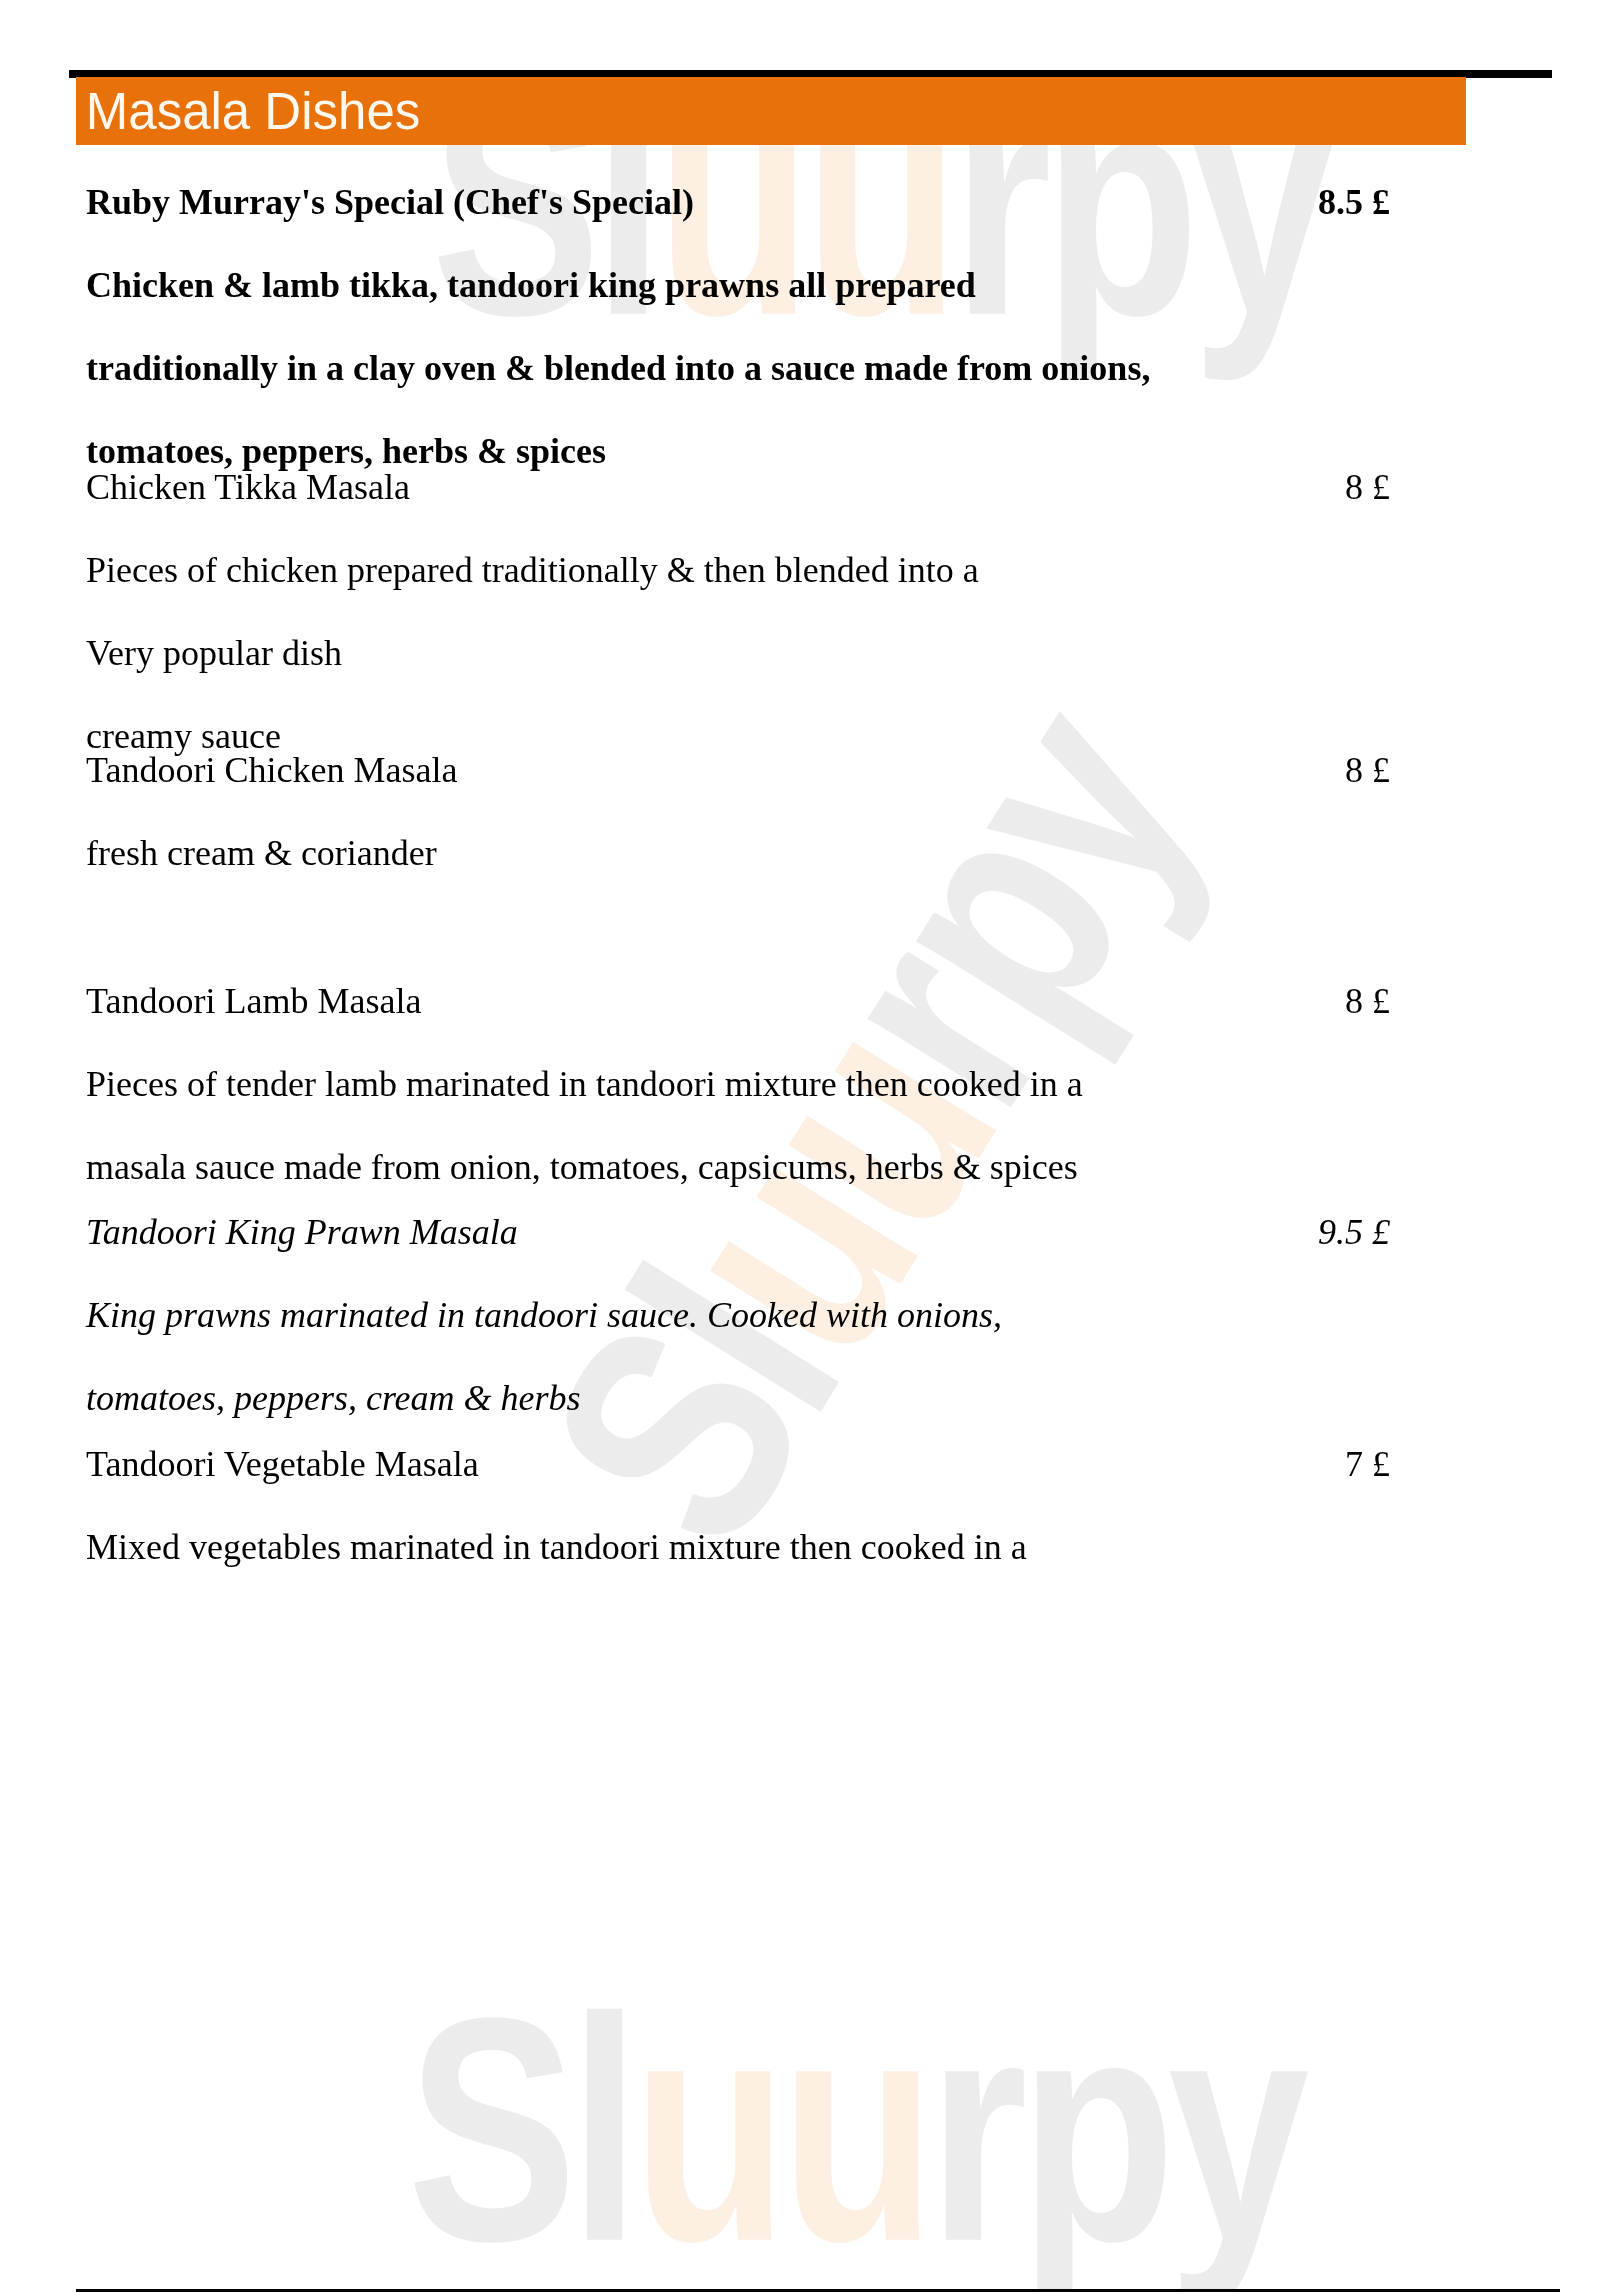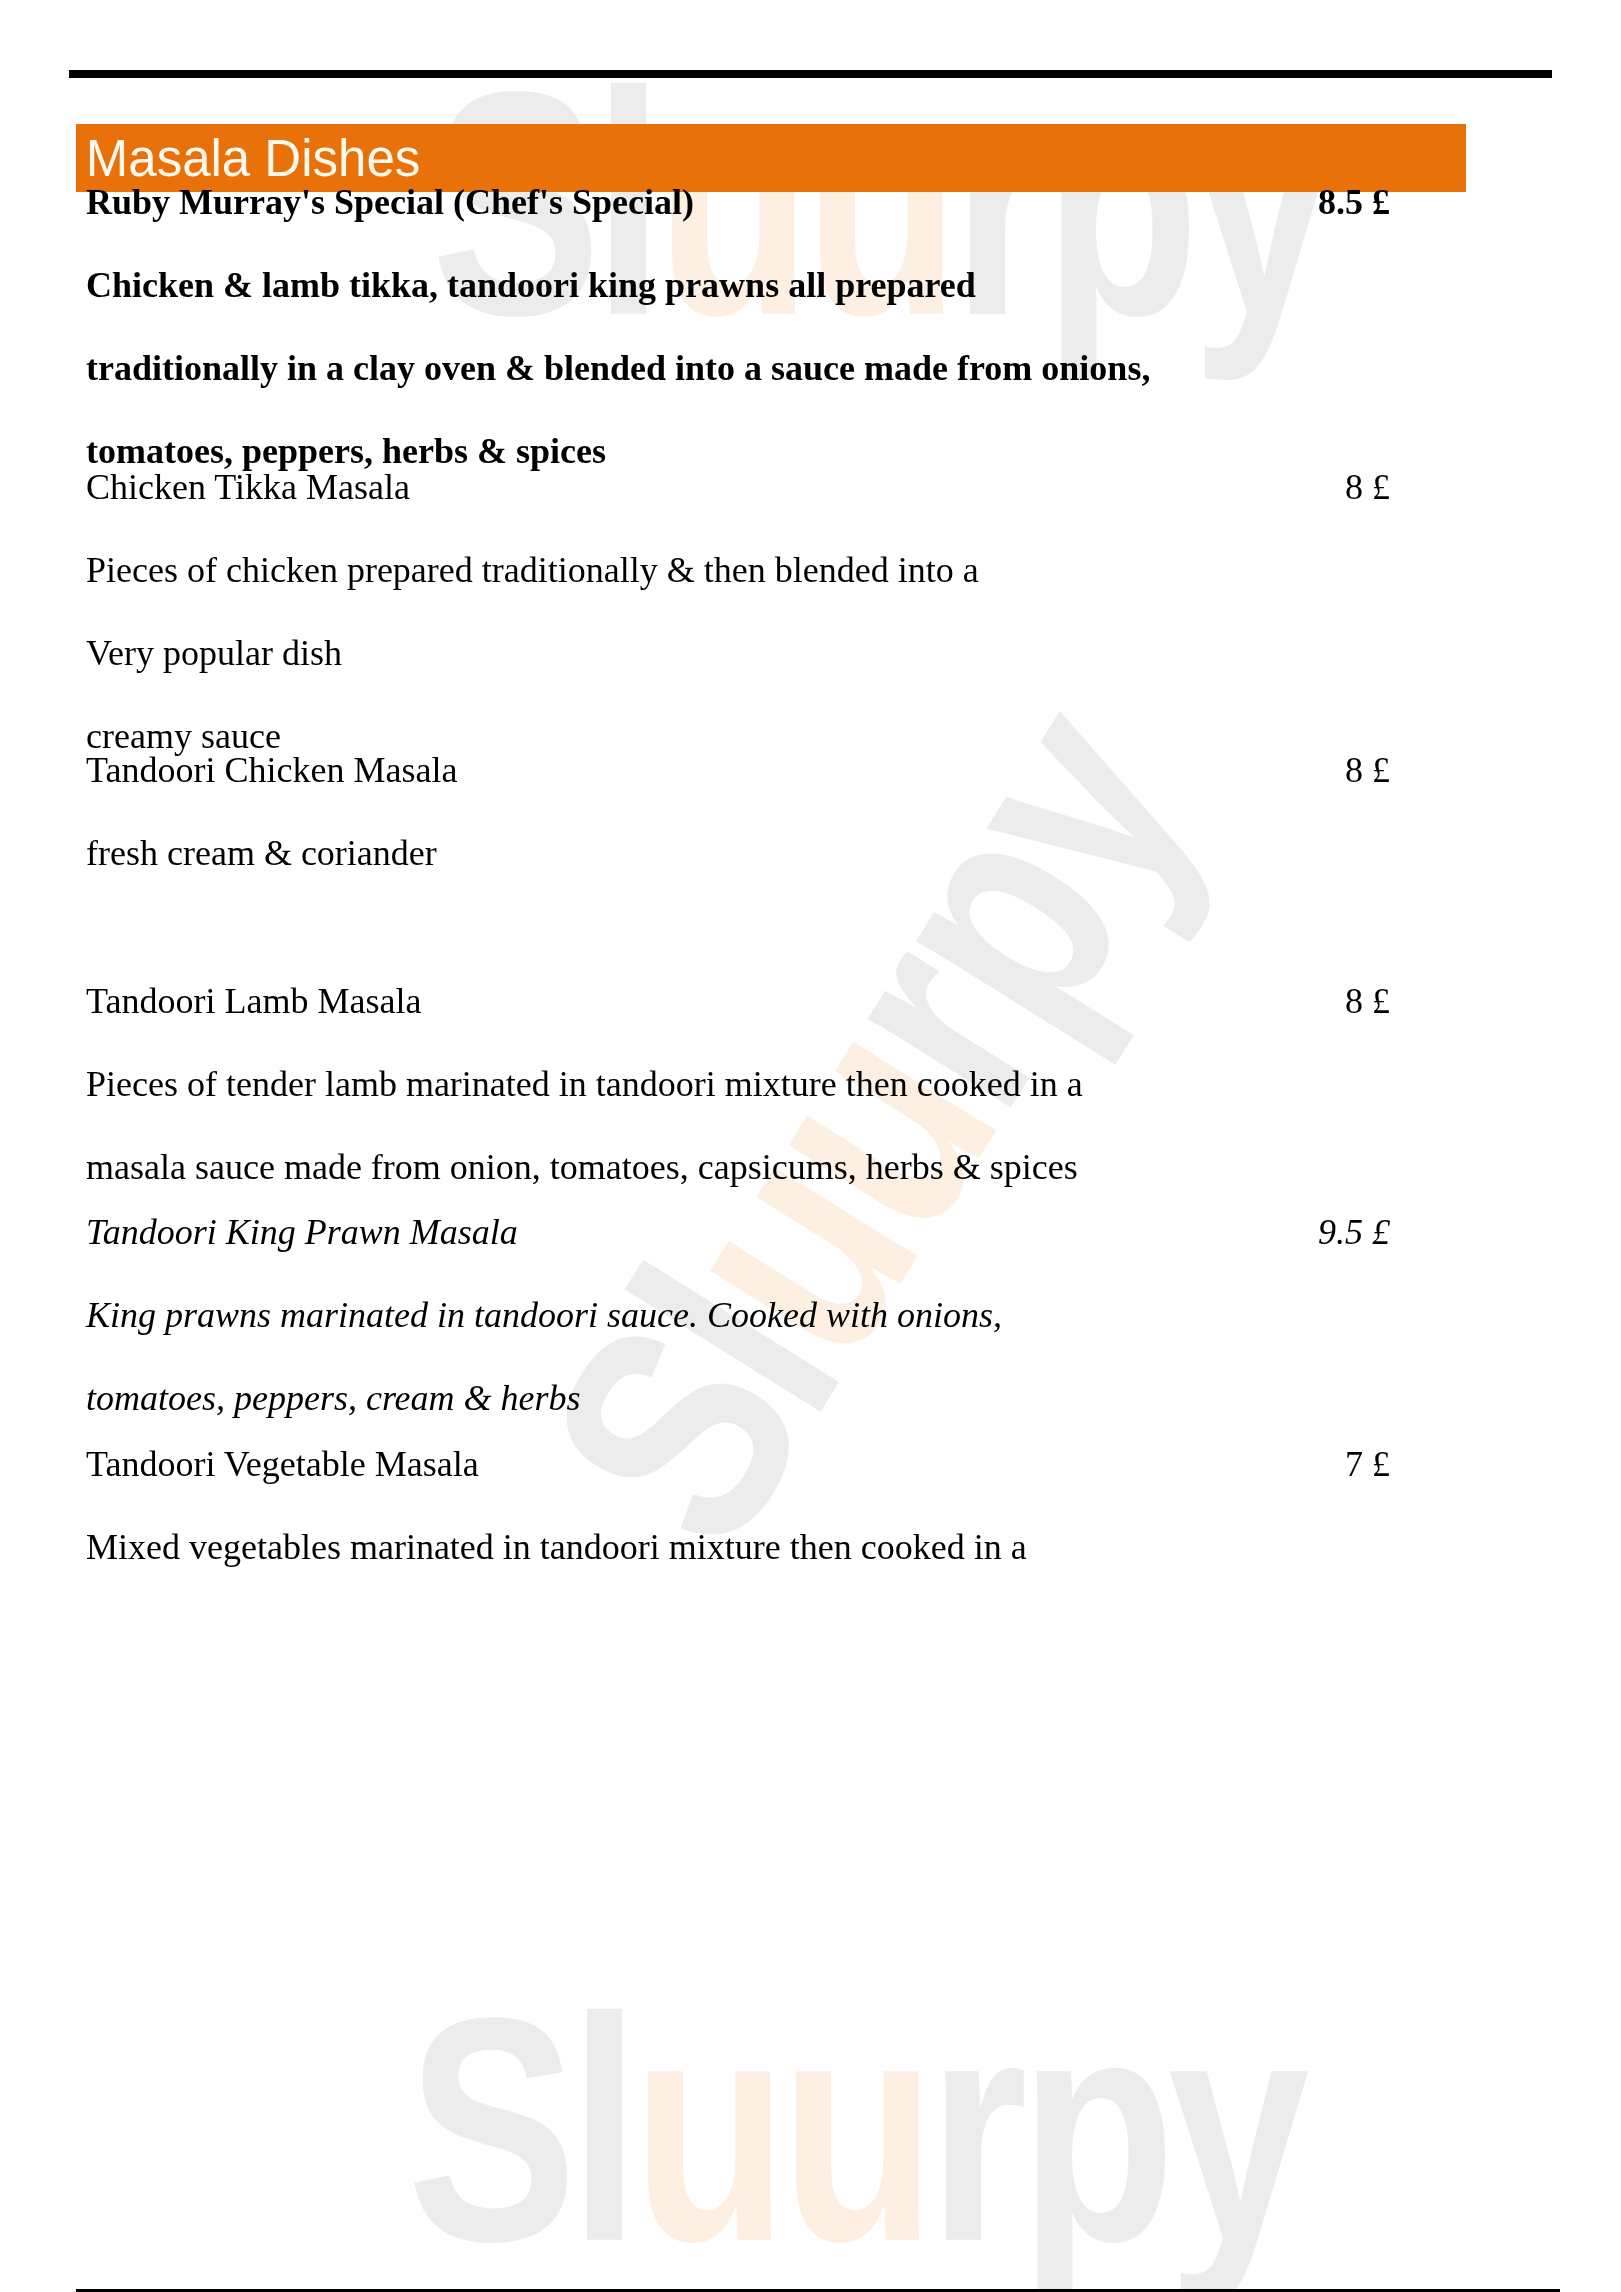--- a/index.html
+++ b/index.html
@@ -4,21 +4,21 @@
 <style>
   html, body { margin:0; padding:0; background:#ffffff; }
   body { width:1621px; height:2293px; position:relative; overflow:hidden; font-family:"Liberation Serif", serif; color:#000; }
   .watermark { position:absolute; font-family:"Liberation Sans", sans-serif; font-weight:bold; white-space:nowrap; pointer-events:none; z-index:0; }
   .watermark .g { color:#ececec; }
   .watermark .o { color:#fdf0e3; }
   .wm-top { left:431px; top:19.6px; font-size:255px; letter-spacing:-7.8px; transform:scaleY(1.25); transform-origin:top left; }
   .wm-mid { left:421px; top:980px; font-size:255px; letter-spacing:-7.8px; transform:rotate(-58deg) scaleY(1.25); transform-origin:center; }
   .wm-bot { left:407px; top:1946px; font-size:255px; letter-spacing:-7.8px; transform:scaleY(1.25); transform-origin:top left; }
   .top-rule { position:absolute; left:69px; top:70px; width:1483px; height:7.8px; background:#000; z-index:1; }
-  .header { position:absolute; left:76px; top:77px; width:1390px; height:68px; background:#e8710a; z-index:1;margin-top:47px; }
+  .header { position:absolute; left:76px; top:77px; width:1390px; height:68px; background:#e8710a; z-index:1; }
   .header .title { position:absolute; left:9.8px; top:5.9px; font-family:"Liberation Sans", sans-serif; font-size:51px; color:#fff8ee; line-height:57px; }
   .item { position:absolute; left:86px; width:1304px; z-index:2; }
   .item .name { font-size:36px; line-height:51px; height:51px; }
   .item .price { position:absolute; right:0; top:0; font-size:36px; line-height:51px; text-align:center; }
   .item .desc { font-size:36px; line-height:51px;margin-top:32px; }
   .bottom-rule { position:absolute; left:76px; top:2289px; width:1484px; height:2.9px; background:#000; z-index:1; }
 </style>
 </head>
 <body>
 

